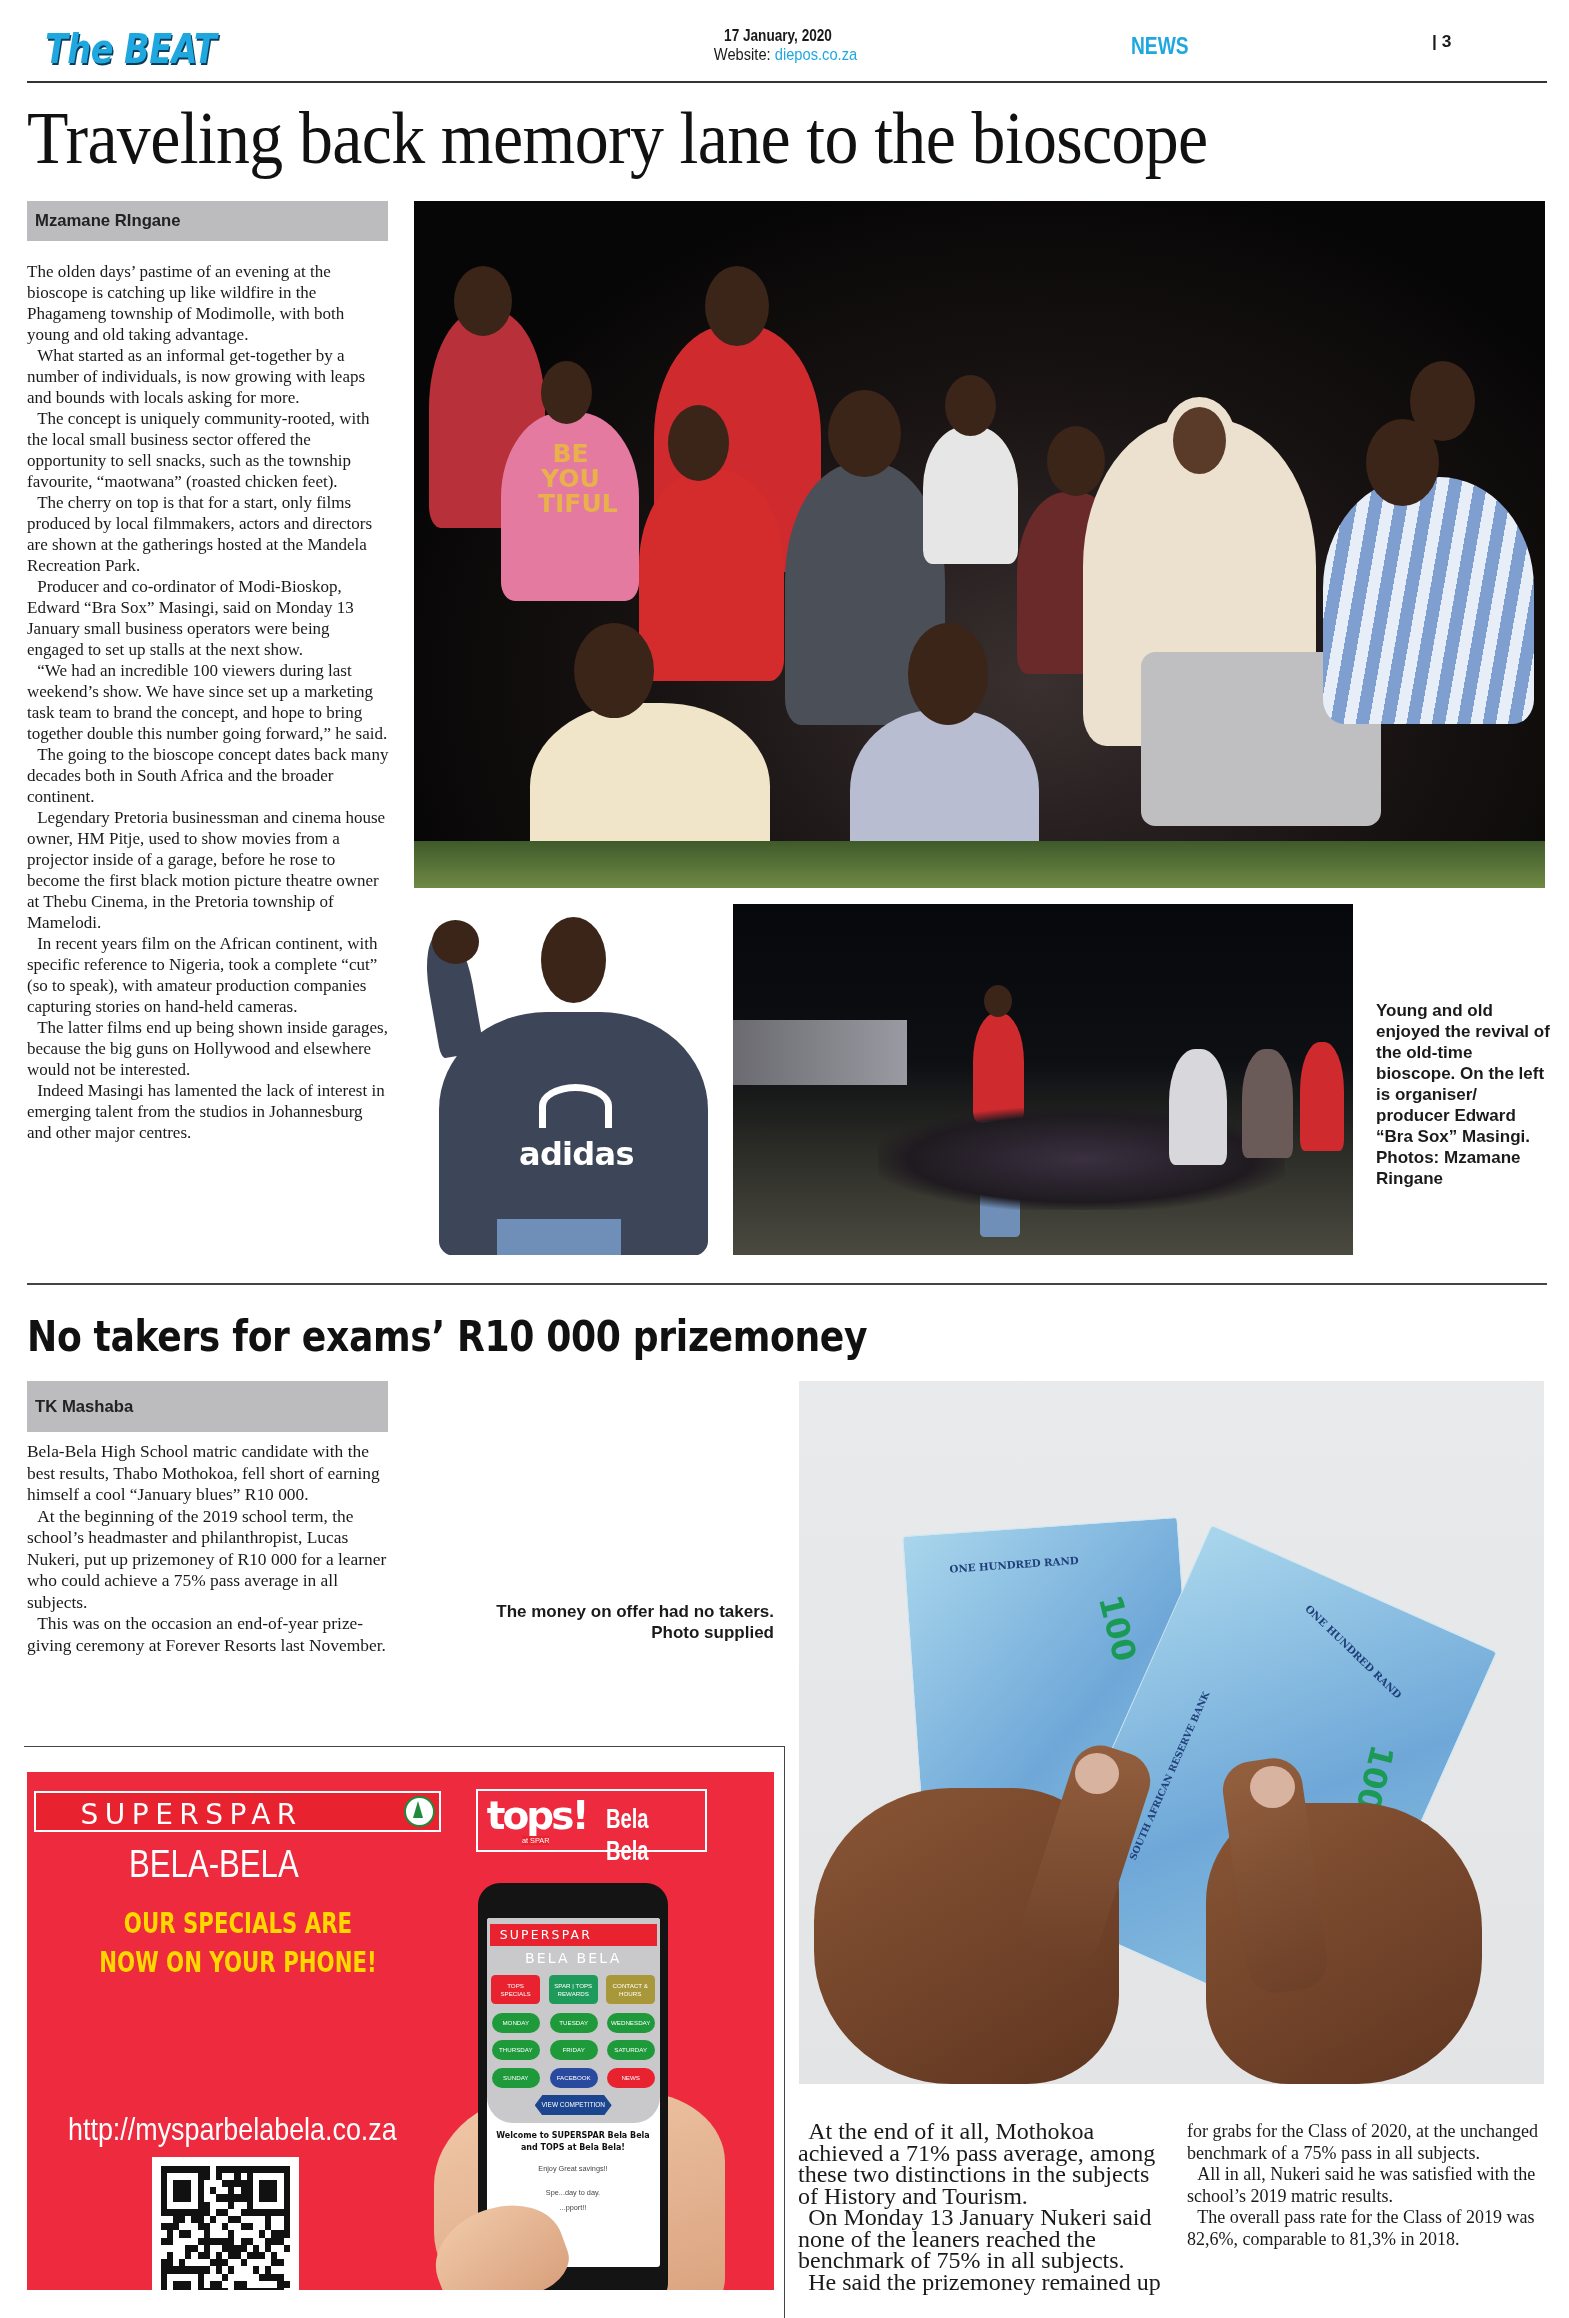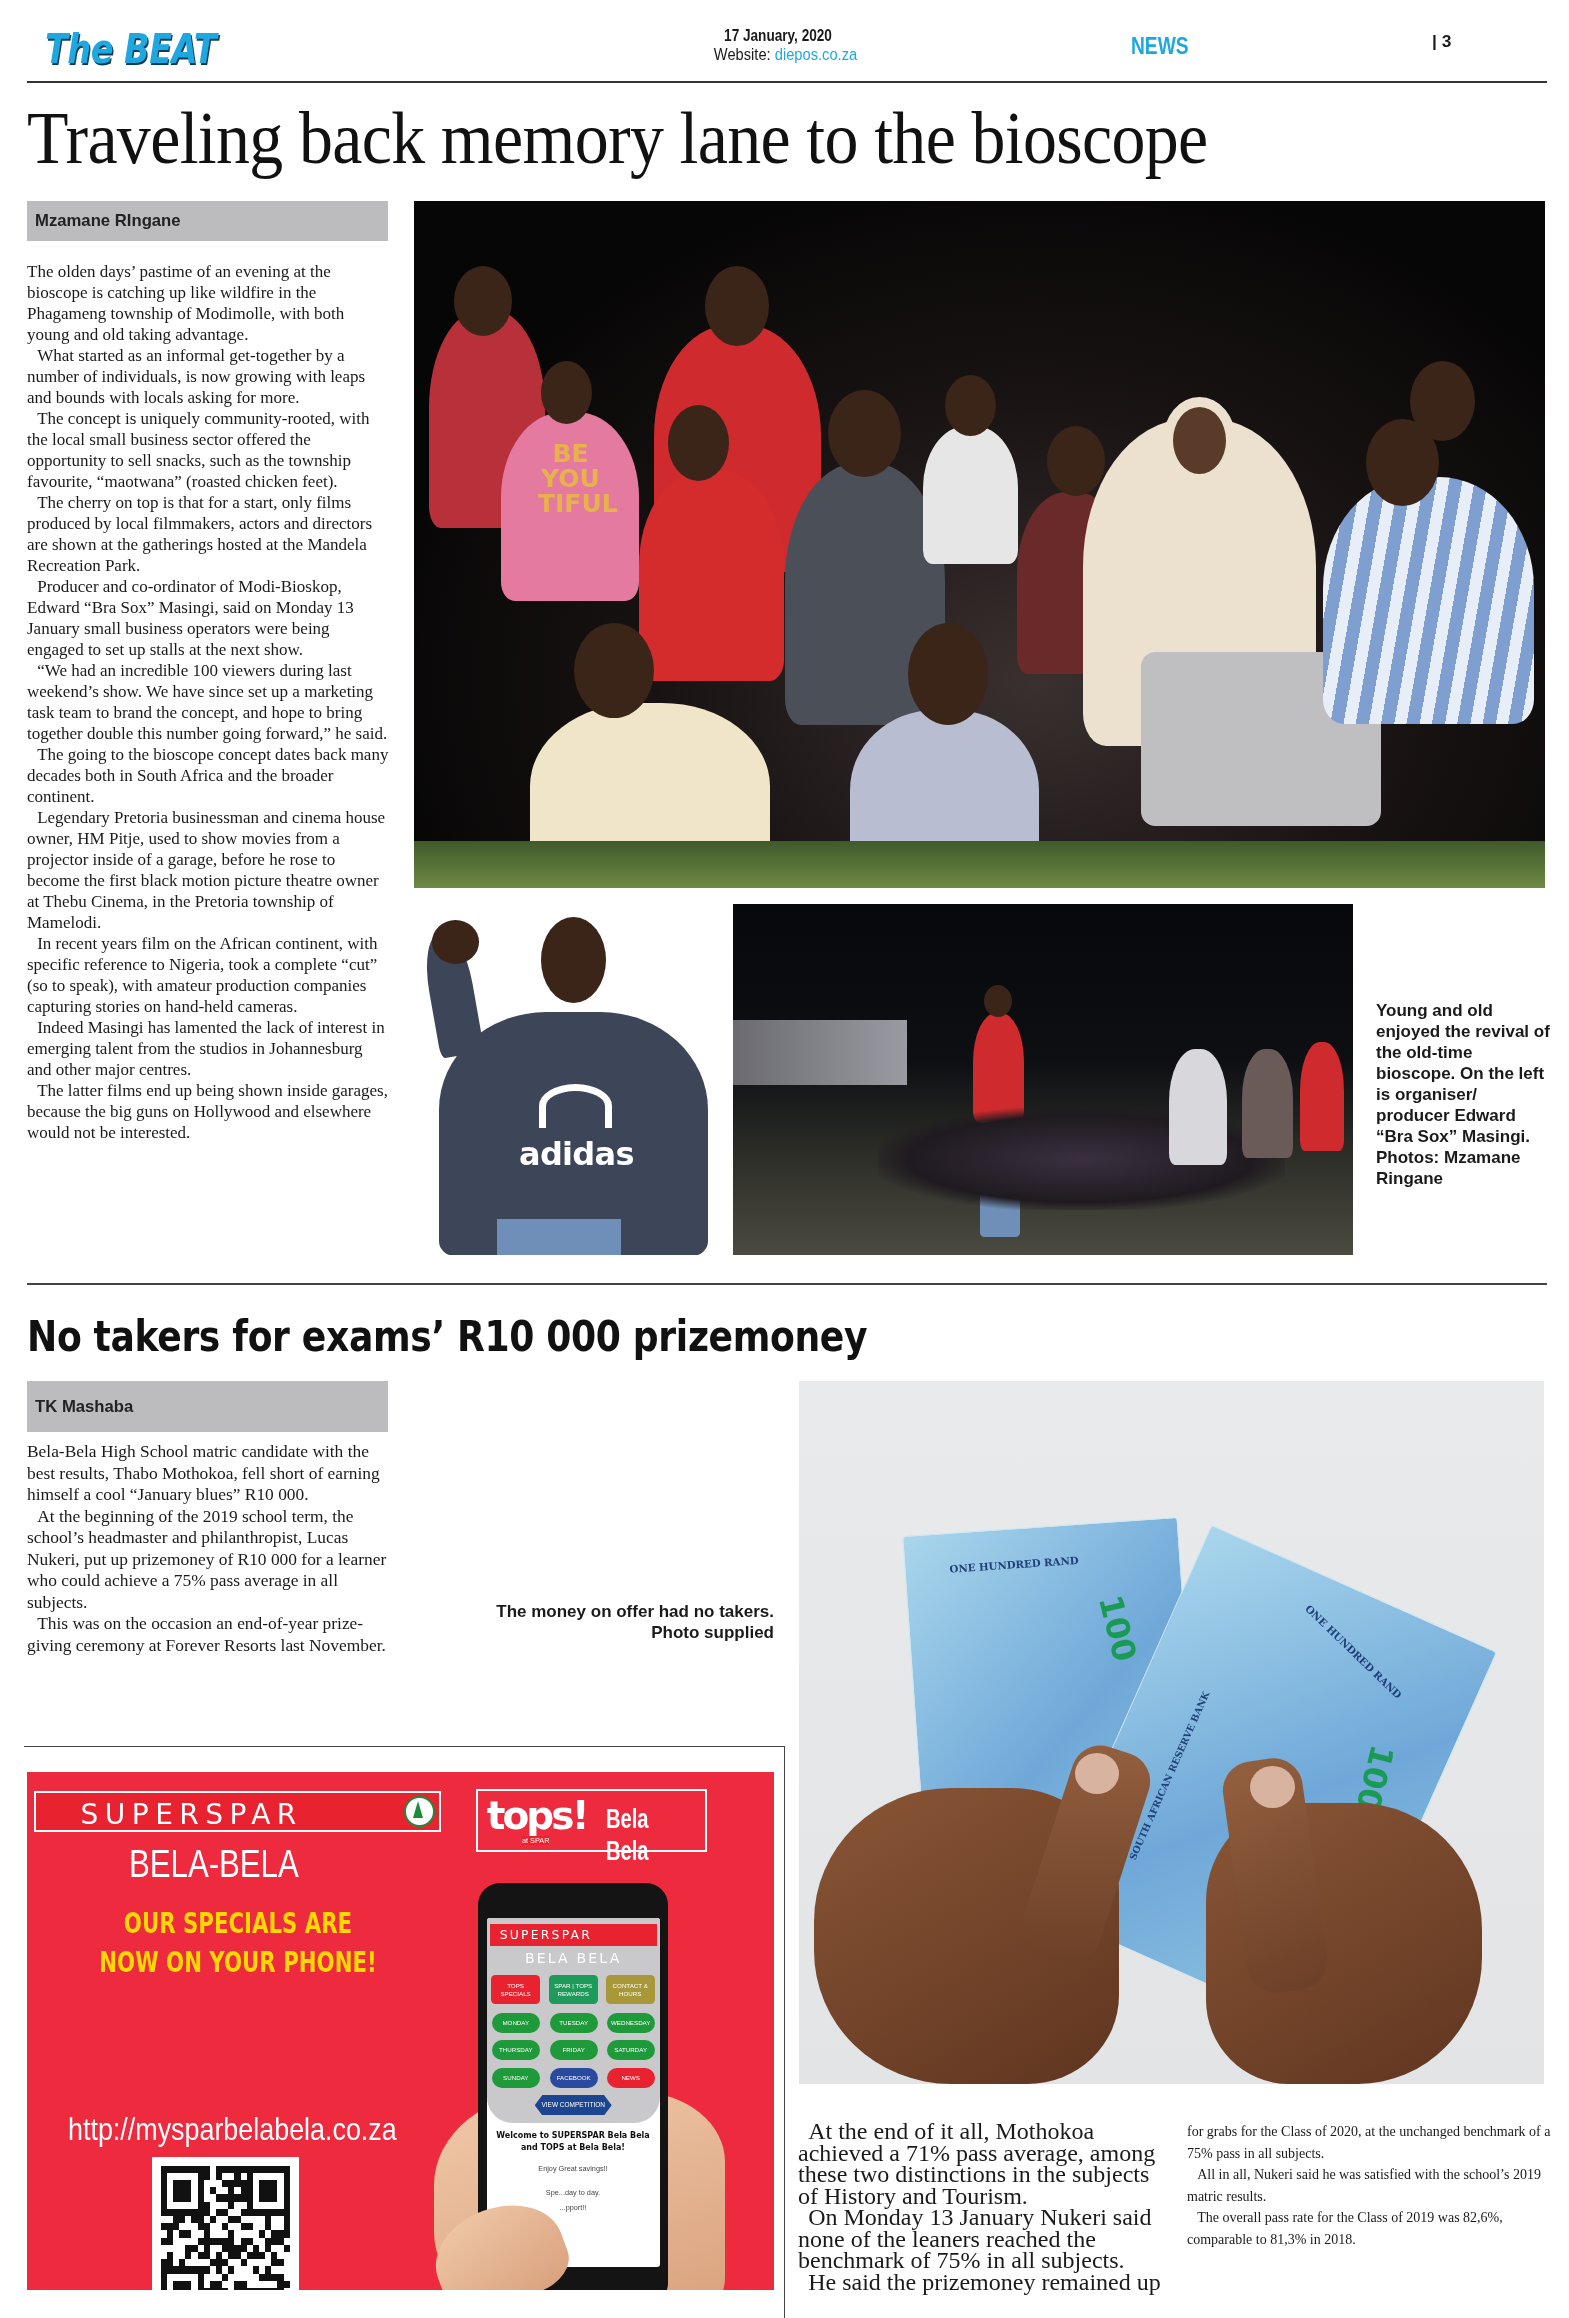--- a/index.html
+++ b/index.html
@@ -98,22 +98,22 @@
 <div class="abs body-col" style="left:27px; top:261px; width:362px;">
   <p class="first">The olden days’ pastime of an evening at the bioscope is catching up like wildfire in the Phagameng township of Modimolle, with both young and old taking advantage.</p>
   <p>What started as an informal get-together by a number of individuals, is now growing with leaps and bounds with locals asking for more.</p>
   <p>The concept is uniquely community-rooted, with the local small business sector offered the opportunity to sell snacks, such as the township favourite, “maotwana” (roasted chicken feet).</p>
   <p>The cherry on top is that for a start, only films produced by local filmmakers, actors and directors are shown at the gatherings hosted at the Mandela Recreation Park.</p>
   <p>Producer and co-ordinator of Modi-Bioskop, Edward “Bra Sox” Masingi, said on Monday 13 January small business operators were being engaged to set up stalls at the next show.</p>
   <p>“We had an incredible 100 viewers during last weekend’s show. We have since set up a marketing task team to brand the concept, and hope to bring together double this number going forward,” he said.</p>
   <p>The going to the bioscope concept dates back many decades both in South Africa and the broader continent.</p>
   <p>Legendary Pretoria businessman and cinema house owner, HM Pitje, used to show movies from a projector inside of a garage, before he rose to become the first black motion picture theatre owner at Thebu Cinema, in the Pretoria township of Mamelodi.</p>
   <p>In recent years film on the African continent, with specific reference to Nigeria, took a complete “cut” (so to speak), with amateur production companies capturing stories on hand-held cameras.</p>
+  <p>The latter films end up being shown inside garages, because the big guns on Hollywood and elsewhere would not be interested.</p>
   <p>Indeed Masingi has lamented the lack of interest in emerging talent from the studios in Johannesburg and other major centres.</p>
-  <p>The latter films end up being shown inside garages, because the big guns on Hollywood and elsewhere would not be interested.</p>
 </div>
 
 <div class="abs photo photo-night" style="left:414px; top:201px; width:1131px; height:687px;">
 
   <div class="crowd-person" style="left:14.5px; top:109px; width:116px; height:218px; background:#b8303a;"></div>
   <div class="head" style="left:40px; top:65px; width:58px; height:70px;"></div>
   <div class="crowd-person" style="left:240px; top:124px; width:167px; height:247px; background:#cf2a2e;"></div>
   <div class="head" style="left:291px; top:65px; width:64px; height:80px;"></div>
   <div class="crowd-person" style="left:87px; top:211px; width:138px; height:189px; background:#e47aa0;"></div>
   <div class="abs" style="left:124px; top:240px; font-family:'DejaVu Sans',sans-serif; font-weight:bold; font-size:25px; line-height:25px; color:#e8b14a; text-align:center; width:65px;">BE YOU TIFUL</div>
@@ -198,21 +198,21 @@
   <div class="palm" style="left:407px; top:422px; width:276px; height:281px; border-radius:35% 45% 45% 30%;"></div>
   <div class="thumb" style="left:436px; top:378px; width:80px; height:233px; transform:rotate(-8deg);"></div>
   <div class="nail" style="left:451px; top:385px; width:45px; height:42px;"></div>
 </div>
 
 <div class="abs body-col" style="left:798px; top:2121px; width:367px; font-size:24px; line-height:21.5px;">
   <p>At the end of it all, Mothokoa achieved a 71% pass average, among these two distinctions in the subjects of History and Tourism.</p>
   <p>On Monday 13 January Nukeri said none of the leaners reached the benchmark of 75% in all subjects.</p>
   <p>He said the prizemoney remained up</p>
 </div>
-<div class="abs body-col" style="left:1187px; top:2121px; width:364px; font-size:14px; line-height:21.5px;">
+<div class="abs body-col" style="left:1187px; top:2121px; width:364px; font-size:18px; line-height:21.5px;">
   <p class="first">for grabs for the Class of 2020, at the unchanged benchmark of a 75% pass in all subjects.</p>
   <p>All in all, Nukeri said he was satisfied with the school’s 2019 matric results.</p>
   <p>The overall pass rate for the Class of 2019 was 82,6%, comparable to 81,3% in 2018.</p>
 </div>
 
 <div class="abs ad-frame"></div>
 <div class="abs ad">
   <div class="ss-logo">
     <div class="inner">
       <span class="txt">SUPERSPAR</span>

